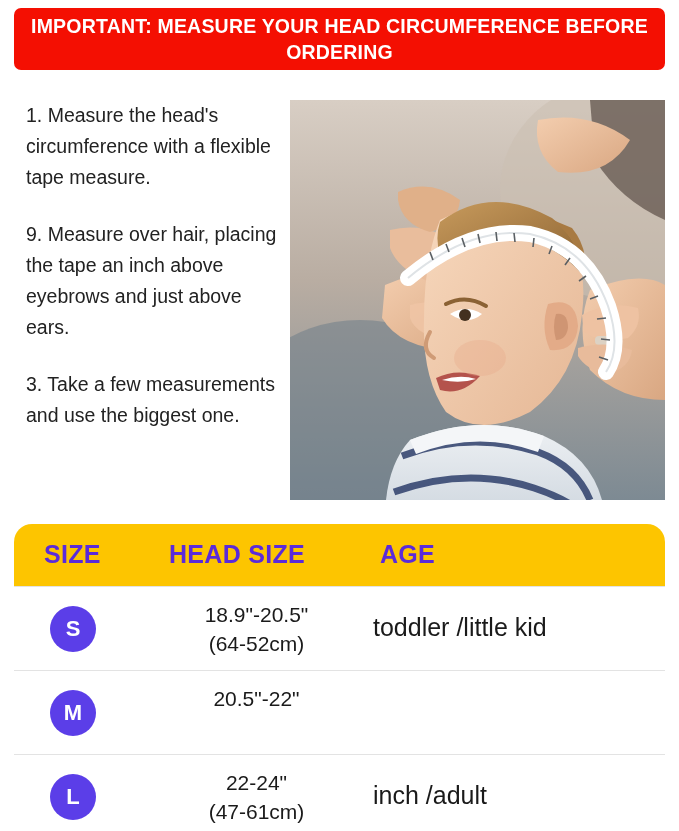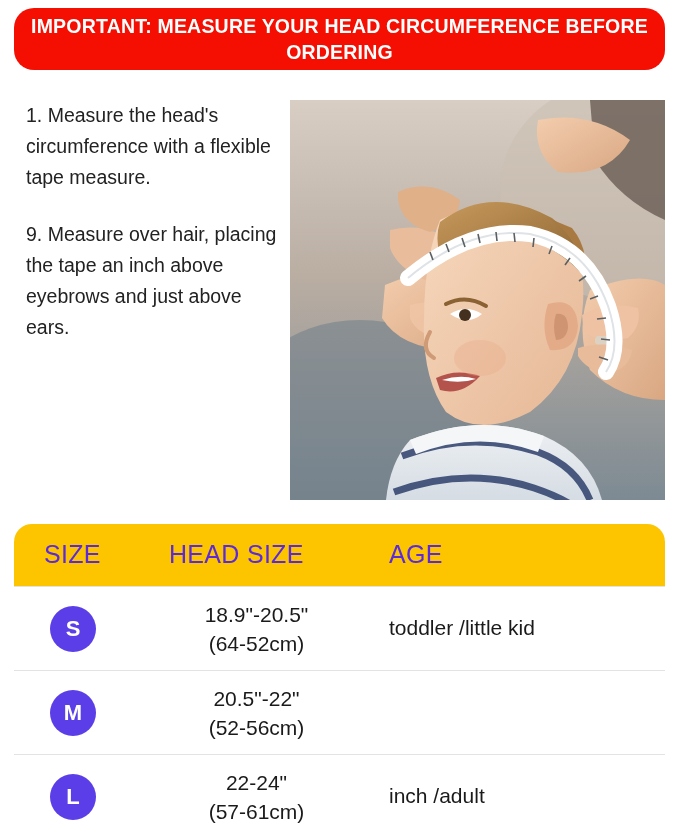--- a/index.html
+++ b/index.html
@@ -21,21 +21,21 @@
   }
 
   
   .banner {
     position: absolute;
     left: 14px;
     top: 8px;
     width: 651px;
     height: 62px;
     background: #f40f02;
-    border-radius: 20px;
+    border-radius: 7px;
     display: flex;
     align-items: center;
     justify-content: center;
     box-sizing: border-box;
     padding: 0 12px;
   }
   .banner-text {
     color: #ffffff;
     font-weight: bold;
     font-size: 19.5px;
@@ -95,27 +95,27 @@
     width: 651px;
     height: 62px;
     background: #fdc500;
     border-radius: 18px 18px 0 0;
     box-sizing: border-box;
   }
   .th {
     position: absolute;
     top: 16px;
     color: #5b2bd9;
-    font-weight: normal;
+    font-weight: bold;
     font-size: 25px;
     letter-spacing: 0.3px;
   }
   .th-size { left: 30px; }
   .th-head { left: 155px; }
-  .th-age { left: 375px; }
+  .th-age { left: 366px; }
 
   .row {
     position: relative;
     width: 651px;
     height: 84px;
     background: #ffffff;
     border-top: 1px solid #e3e3e3;
     box-sizing: border-box;
   }
   .row:first-of-type {
@@ -141,42 +141,43 @@
     left: 120px;
     top: 13px;
     width: 245px;
     text-align: center;
     color: #1a1a1a;
     font-size: 21px;
     line-height: 29px;
   }
   .age {
     position: absolute;
-    left: 375px;
+    left: 359px;
     top: 26px;
     width: 270px;
     color: #1a1a1a;
-    font-size: 21px;
+    font-size: 25px;
     line-height: 29px;
   }
   .cell-sub { display: block; }
 </style>
 </head>
 <body>
 
 <div class="page">
 
   <div class="banner">
     <div class="banner-text">IMPORTANT: MEASURE YOUR HEAD CIRCUMFERENCE BEFORE ORDERING</div>
   </div>
 
   <div class="content">
     <div class="steps">
       <div class="step">1. Measure the head's circumference with a flexible tape measure.</div>
       <div class="step">9. Measure over hair, placing the tape an inch above eyebrows and just above ears.</div>
+      <div class="step">3. Take a few measurements and use the biggest one.</div>
     </div>
 
     <div class="photo">
       <svg width="375" height="400" viewBox="0 0 375 400" xmlns="http://www.w3.org/2000/svg" aria-hidden="true">
         <defs>
           <linearGradient id="bgGrad" x1="0" y1="0" x2="0" y2="1">
             <stop offset="0%" stop-color="#d8cec4"></stop>
             <stop offset="45%" stop-color="#b9ada2"></stop>
             <stop offset="100%" stop-color="#7d8a93"></stop>
           </linearGradient>
@@ -282,27 +283,26 @@
         <span class="cell-sub">18.9"-20.5"</span>
         <span class="cell-sub">(64-52cm)</span>
       </div>
       <div class="age">toddler /little kid</div>
     </div>
 
     <div class="row">
       <div class="badge">M</div>
       <div class="headsize">
         <span class="cell-sub">20.5"-22"</span>
-        <span class="cell-sub">(52-56cm)</span>
       </div>
     </div>
 
     <div class="row">
       <div class="badge">L</div>
       <div class="headsize">
         <span class="cell-sub">22-24"</span>
-        <span class="cell-sub">(57-61cm)</span>
+        <span class="cell-sub">(47-61cm)</span>
       </div>
       <div class="age">inch /adult</div>
     </div>
   </div>
 
 </div>
 
 </body></html>

